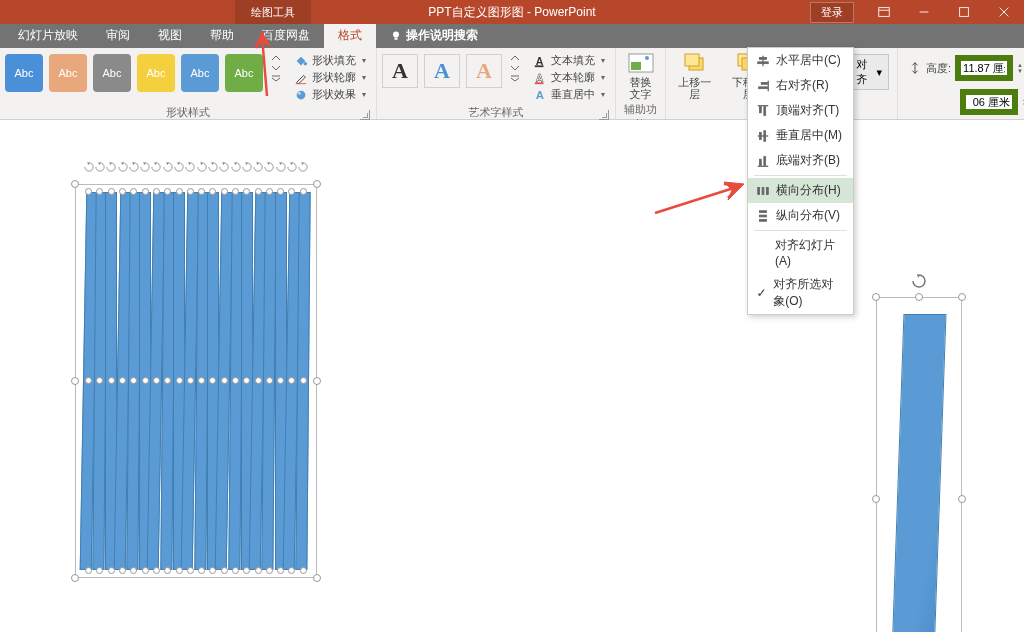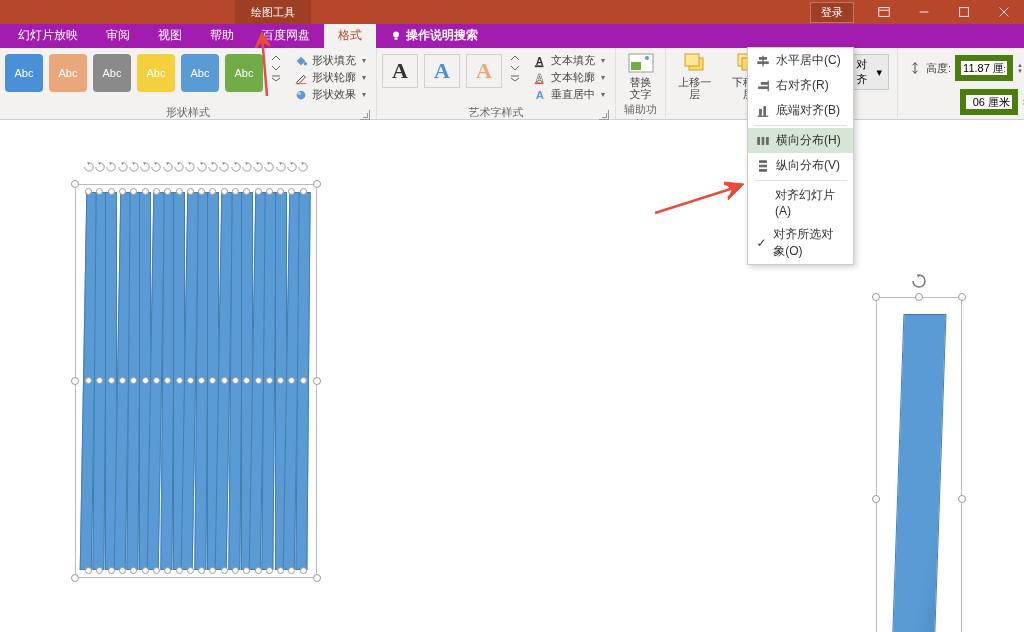--- a/index.html
+++ b/index.html
@@ -6,21 +6,21 @@
 body { width: 1024px; height: 632px; background: #fff; overflow: hidden; position: relative; font-size: 12px; }
 
 .titlebar { height: 24px; background: #b7472a; display: flex; align-items: center; position: relative; }
 .titlebar .contextual-tab { background: #9e3e25; color: #fff; padding: 4px 16px; font-size: 11px; margin-left: 235px; height: 100%; display: flex; align-items: center; }
 .titlebar .title { color: #fff; font-size: 12px; position: absolute; left: 50%; transform: translateX(-50%); }
 .titlebar .winbtns { margin-left: auto; display: flex; align-items: center; height: 100%; }
 .titlebar .login { background: #9e3e25; color: #fff; padding: 2px 10px; margin-right: 10px; font-size: 11px; border: 1px solid rgba(255,255,255,0.3); }
 .titlebar .wbtn { width: 40px; height: 24px; display: flex; align-items: center; justify-content: center; color: #fff; }
 .titlebar svg { width: 14px; height: 14px; stroke: #fff; fill: none; }
 
-.tabbar { height: 24px; background: #a21caf; display: flex; align-items: flex-end; padding-left: 4px; }
+.tabbar { height: 24px; background: #737373; display: flex; align-items: flex-end; padding-left: 4px; }
 .tab { color: #fff; padding: 4px 14px; font-size: 12px; }
 .tab.active { background: #f3f2f1; color: #b7472a; }
 .tab.tell { color: #fff; display: flex; align-items: center; gap: 4px; font-weight: bold; }
 .tab.tell svg { width: 12px; height: 12px; fill: #fff; }
 
 .ribbon { height: 72px; background: #f3f2f1; border-bottom: 1px solid #d0d0d0; display: flex; }
 .group { border-right: 1px solid #e0e0e0; padding: 2px 4px 0; display: flex; flex-direction: column; position: relative; }
 .group-content { flex: 1; display: flex; align-items: flex-start; gap: 4px; }
 .group-label { font-size: 11px; color: #666; text-align: center; padding: 0 0 2px; position: relative; }
 .group-label .dlg { position: absolute; right: 2px; bottom: 2px; width: 10px; height: 10px; border: 1px solid #999; border-top: none; border-left: none; }
@@ -76,20 +76,21 @@
 .shape2 { position: absolute; left: 897px; top: 194px; width: 43px; height: 370px; background: linear-gradient(100deg, #5b9bd5 70%, #4a8cc9); border: 1px solid #417fb0; transform: skewX(-2deg); }
 .sel2 { position: absolute; left: 876px; top: 177px; width: 86px; height: 404px; }
 
 .align-btn { display: flex; align-items: center; gap: 4px; padding: 2px 6px; border: 1px solid #c8c8c8; background: #eaeaea; font-size: 11px; }
 </style>
 </head>
 <body>
 
 <div class="titlebar">
   <div class="contextual-tab">绘图工具</div>
+  <div class="title">PPT自定义图形图 - PowerPoint</div>
   <div class="winbtns">
     <div class="login">登录</div>
     <div class="wbtn">
         <svg viewBox="0 0 16 16">
           <rect x="2" y="3" width="12" height="10" stroke-width="1"></rect>
           <line x1="2" y1="6" x2="14" y2="6"></line>
         </svg>
       </div>
     <div class="wbtn">
         <svg viewBox="0 0 16 16">
@@ -691,20 +692,36 @@
   <div class="dd-item">
       <svg viewBox="0 0 16 16">
         <line x1="14" y1="2" x2="14" y2="14" stroke-width="1.5"></line>
         <rect x="6" y="4" width="7" height="2" fill="#666"></rect>
         <rect x="3" y="9" width="10" height="2" fill="#666"></rect>
       </svg>
       <span>右对齐(R)</span>
     </div>
   <div class="dd-item">
       <svg viewBox="0 0 16 16">
+        <line x1="2" y1="2" x2="14" y2="2" stroke-width="1.5"></line>
+        <rect x="4" y="3" width="2" height="7" fill="#666"></rect>
+        <rect x="9" y="3" width="2" height="10" fill="#666"></rect>
+      </svg>
+      <span>顶端对齐(T)</span>
+    </div>
+  <div class="dd-item">
+      <svg viewBox="0 0 16 16">
+        <line x1="2" y1="8" x2="14" y2="8" stroke-width="1.5"></line>
+        <rect x="4" y="4" width="2" height="8" fill="#666"></rect>
+        <rect x="9" y="2" width="2" height="12" fill="#666"></rect>
+      </svg>
+      <span>垂直居中(M)</span>
+    </div>
+  <div class="dd-item">
+      <svg viewBox="0 0 16 16">
         <line x1="2" y1="14" x2="14" y2="14" stroke-width="1.5"></line>
         <rect x="4" y="6" width="2" height="7" fill="#666"></rect>
         <rect x="9" y="3" width="2" height="10" fill="#666"></rect>
       </svg>
       <span>底端对齐(B)</span>
     </div>
   <div class="dd-sep"></div>
   <div class="dd-item highlight">
       <svg viewBox="0 0 16 16">
         <rect x="2" y="4" width="2" height="8" fill="#666"></rect>

